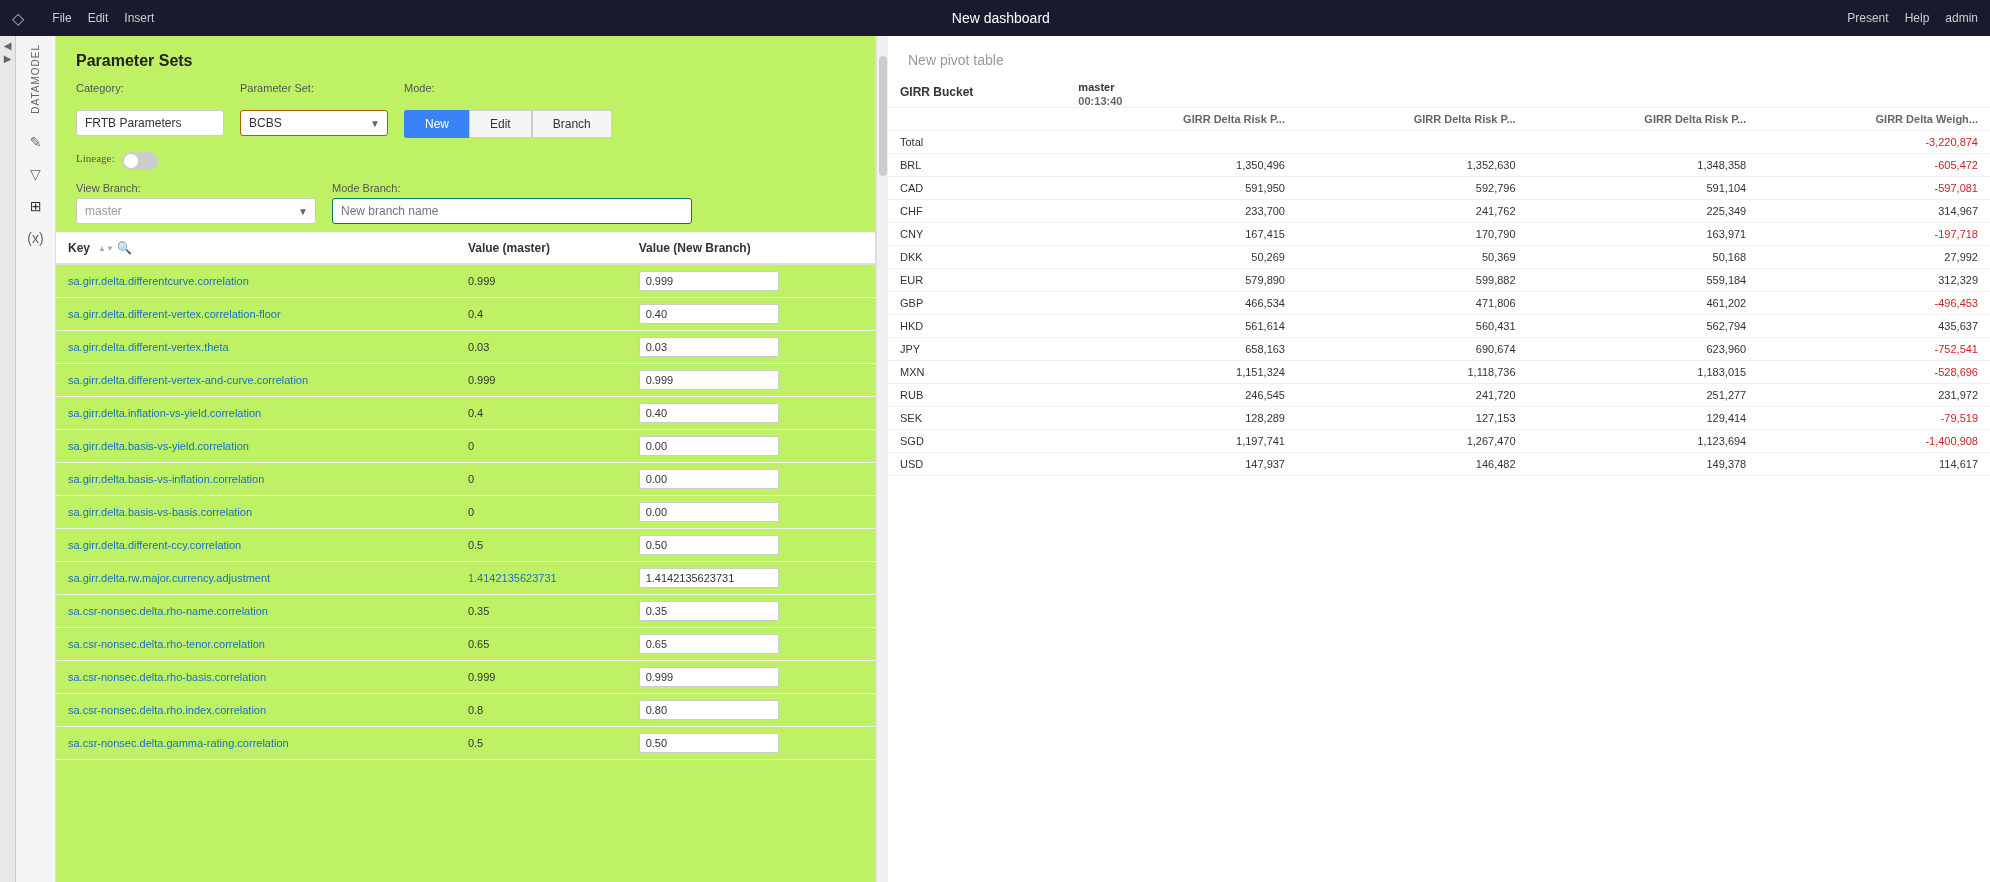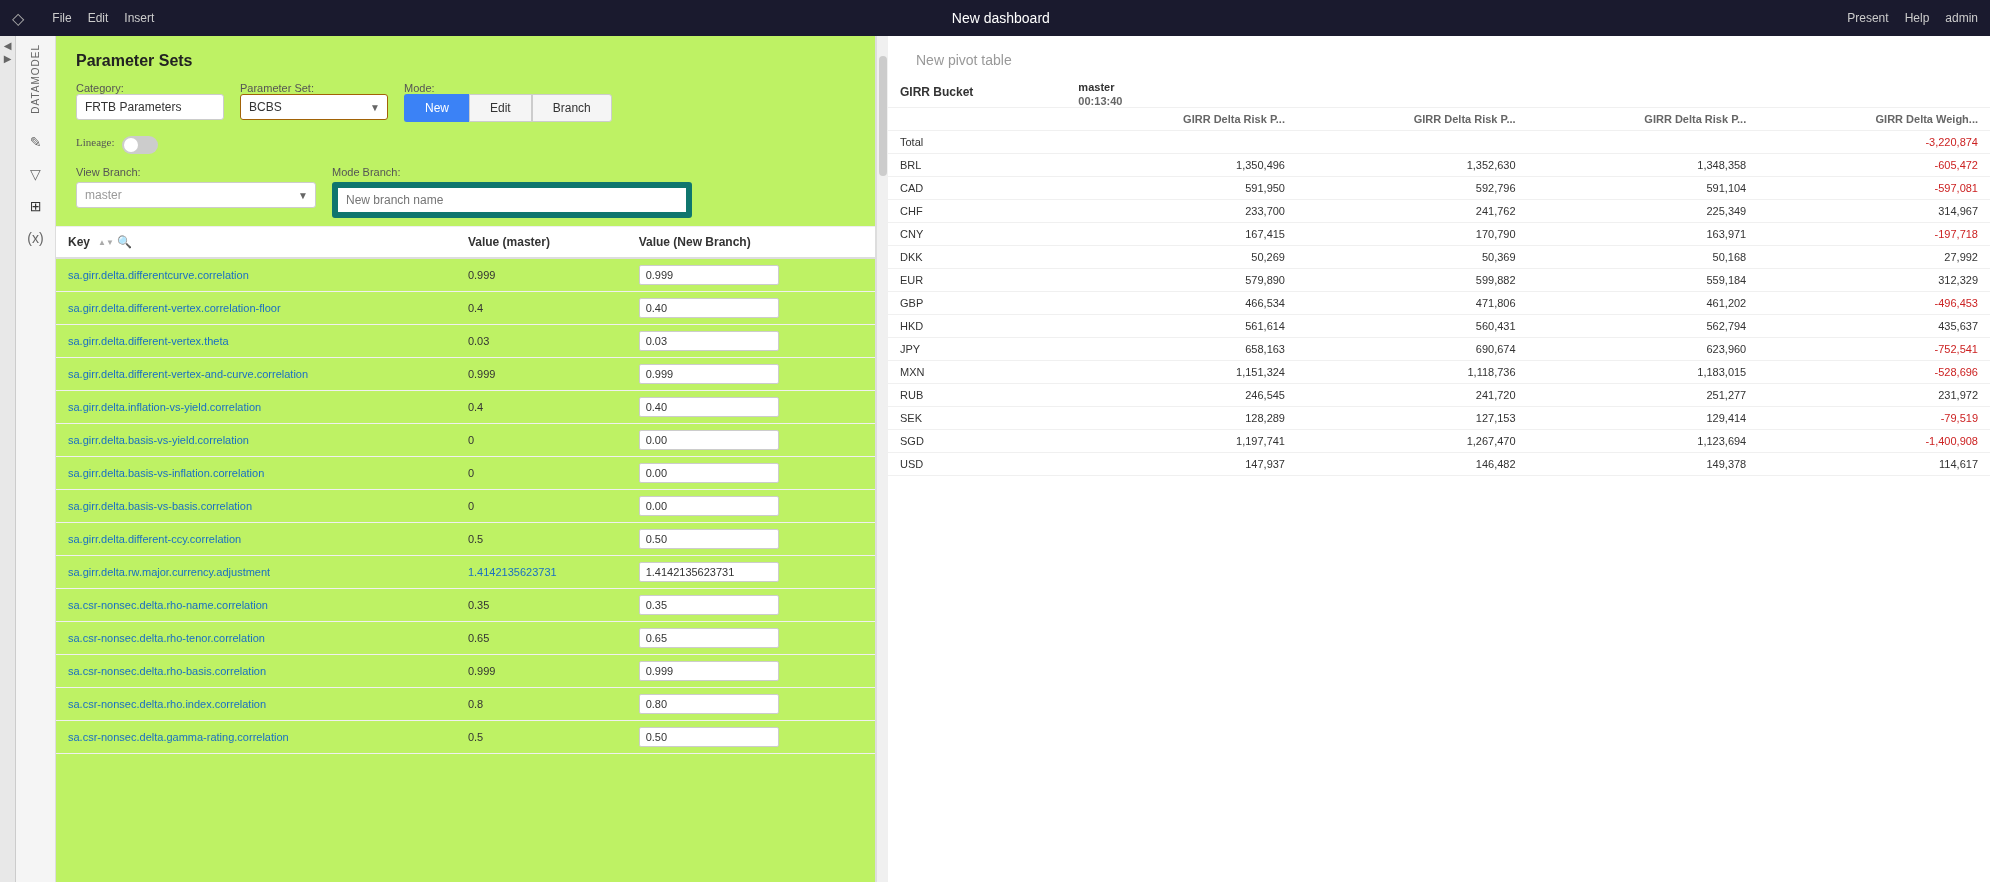--- a/index.html
+++ b/index.html
@@ -47,21 +47,21 @@
     .left-panel {
       width: 820px; background: #bef264; border-right: 1px solid #ddd;
       display: flex; flex-direction: column; overflow: hidden;
     }
     
     
     .panel-header { padding: 16px 20px 8px; border-bottom: 1px solid #eee; }
     .panel-title { font-size: 16px; font-weight: 600; color: #222; margin-bottom: 12px; }
     
     .form-row { display: flex; gap: 16px; margin-bottom: 8px; align-items: flex-start; }
-    .form-group { display: flex; flex-direction: column; gap: 0; }
+    .form-group { display: flex; flex-direction: column; gap: 16px; }
     .form-label { font-size: 11px; color: #555; font-weight: 500; }
     
     .form-input {
       border: 1px solid #ccc; border-radius: 3px; padding: 5px 8px;
       font-size: 12px; color: #333; background: #fff; width: 148px;
     }
     
     .select-wrapper { position: relative; display: inline-flex; align-items: center; }
     .form-select {
       border: 1px solid #a16207; border-radius: 3px; padding: 5px 24px 5px 8px;
@@ -93,21 +93,21 @@
     
     
     .branch-row { display: flex; gap: 16px; margin-top: 6px; }
     .branch-group { display: flex; flex-direction: column; gap: 4px; }
     .branch-input-wrapper { position: relative; display: inline-flex; align-items: center; }
     .branch-input {
       border: 1px solid #ccc; border-radius: 3px; padding: 5px 24px 5px 8px;
       font-size: 12px; color: #999; background: #fff; width: 240px;
     }
     .branch-input-wide {
-      border: 6px solid #0f766e; border-radius: 3px; padding: 5px 8px;
+      border: 1px solid #0f766e; border-radius: 3px; padding: 5px 8px;
       font-size: 12px; color: #999; background: #fff; width: 360px;
     }
     
     
     .table-wrapper { flex: 1; overflow: auto; }
     .param-table { width: 100%; border-collapse: collapse; }
     .param-table th {
       position: sticky; top: 0; background: #fff; border-bottom: 2px solid #ddd;
       padding: 8px 12px; text-align: left; font-size: 12px; font-weight: 600; color: #333;
     }
@@ -130,21 +130,21 @@
       width: 12px; background: #f0f0f0; border-left: 1px solid #ddd;
       position: relative;
     }
     .scroll-thumb {
       width: 8px; height: 120px; background: #ccc; border-radius: 4px;
       position: absolute; top: 20px; left: 2px;
     }
     
     
     .right-panel { flex: 1; background: #fff; display: flex; flex-direction: column; overflow: hidden; }
-    .right-panel-title { font-size: 14px; color: #999; padding: 16px 28px 8px; font-weight: 400; }
+    .right-panel-title { font-size: 14px; color: #999; padding: 16px 20px 8px; font-weight: 400; }
     
     
     .pivot-table { width: 100%; border-collapse: collapse; }
     .pivot-table th, .pivot-table td {
       padding: 5px 12px; font-size: 11px; border-bottom: 1px solid #f0f0f0;
     }
     .pivot-header-main { font-weight: 600; color: #333; text-align: left; padding-bottom: 2px; }
     .pivot-header-time { color: #666; font-size: 11px; }
     .pivot-col-header { font-size: 10px; color: #666; text-align: right; border-bottom: 1px solid #ddd; }
     .pivot-row-label { color: #333; font-weight: 400; }

